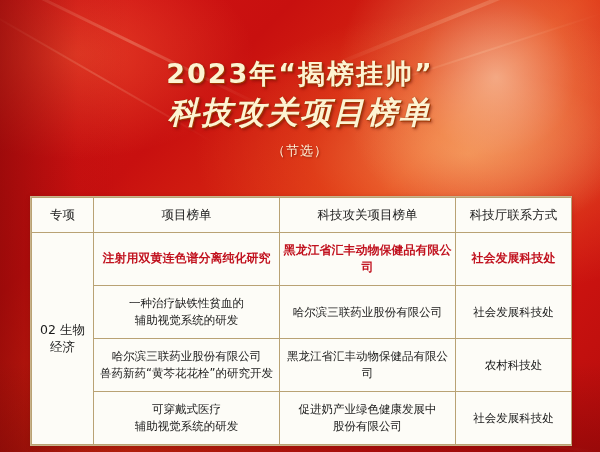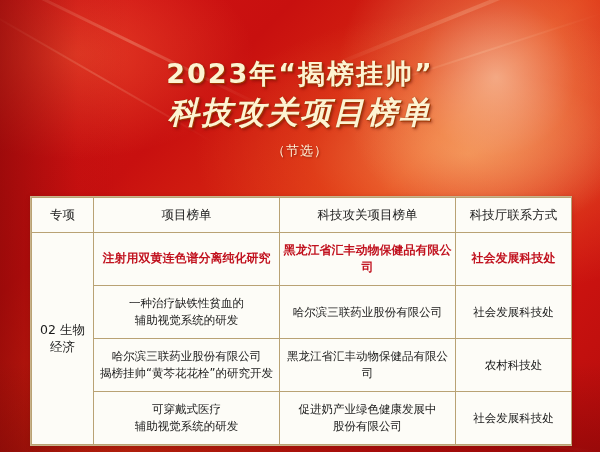--- a/index.html
+++ b/index.html
@@ -192,21 +192,21 @@
           <td class="cell">
             <span class="l">哈尔滨三联药业股份有限公司</span>
           </td>
           <td class="cell">
             <span class="l">社会发展科技处</span>
           </td>
         </tr>
         <tr>
           <td class="cell">
             <span class="l">哈尔滨三联药业股份有限公司</span>
-            <span class="l">揭榜挂帅“黄芩花花栓”的研究开发</span>
+            <span class="l">兽药新药“黄芩花花栓”的研究开发</span>
           </td>
           <td class="cell">
             <span class="l">黑龙江省汇丰动物保健品有限公司</span>
           </td>
           <td class="cell">
             <span class="l">农村科技处</span>
           </td>
         </tr>
         <tr>
           <td class="cell">

